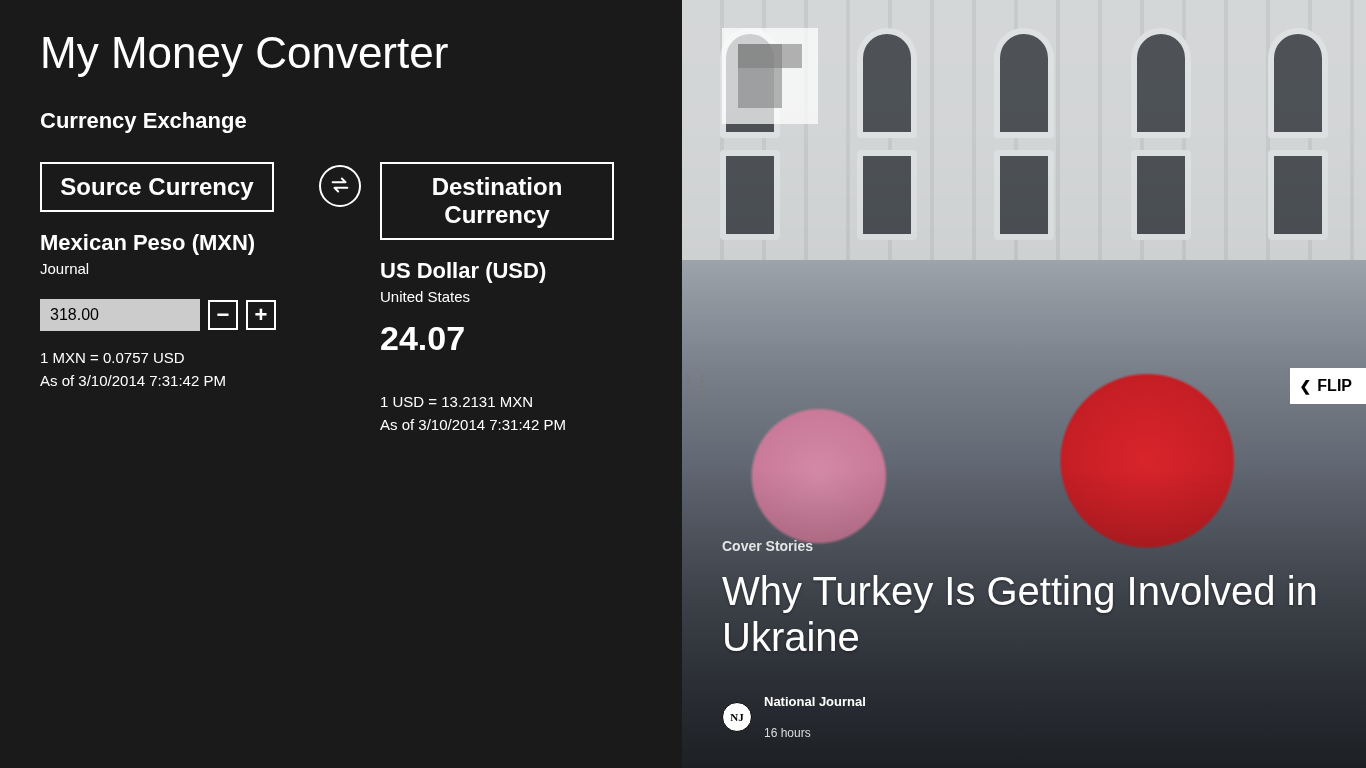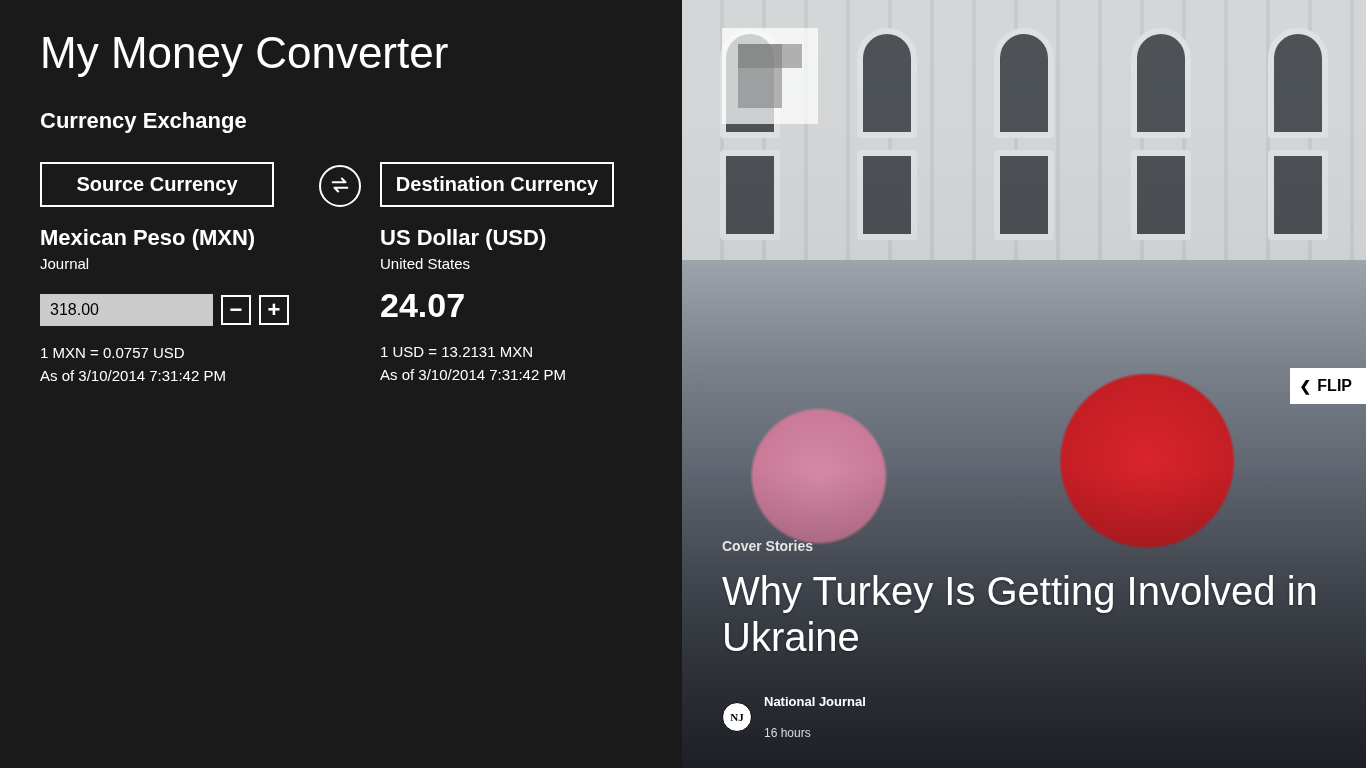--- a/index.html
+++ b/index.html
@@ -44,21 +44,21 @@
   .swap-col {
     width: 80px;
     display: flex;
     justify-content: center;
     padding-top: 3px;
   }
   .btn-outline {
     border: 2px solid #fff;
     background: transparent;
     color: #fff;
-    font-size: 20px;
+    font-size: 24px;
     font-weight: 600;
     padding: 9px 0;
     width: 234px;
     text-align: center;
     cursor: pointer;
   }
   .col-dest .btn-outline { width: 234px; }
   .swap-btn {
     width: 42px;
     height: 42px;
@@ -81,21 +81,21 @@
     font-weight: 400;
     margin-top: 4px;
   }
   .amount-row {
     display: flex;
     align-items: center;
     gap: 8px;
     margin-top: 22px;
   }
   .amount-input {
-    width: 173px;
+    width: 160px;
     height: 32px;
     background: #ccc;
     color: #000;
     border: none;
     font-size: 16px;
     padding: 0 10px;
   }
   .step-btn {
     width: 30px;
     height: 30px;
@@ -116,21 +116,21 @@
     margin-top: 14px;
   }
   .rate-line {
     font-size: 15px;
     margin-top: 18px;
   }
   .timestamp-line {
     font-size: 15px;
     margin-top: 6px;
   }
-  .col-dest .rate-line { margin-top: 18px; }
+  .col-dest .rate-line { margin-top: 35px; }
 
   
   .right-pane {
     flex: 1;
     height: 100%;
     position: relative;
     background: #6b7580;
     overflow: hidden;
   }
   .photo-bg {

